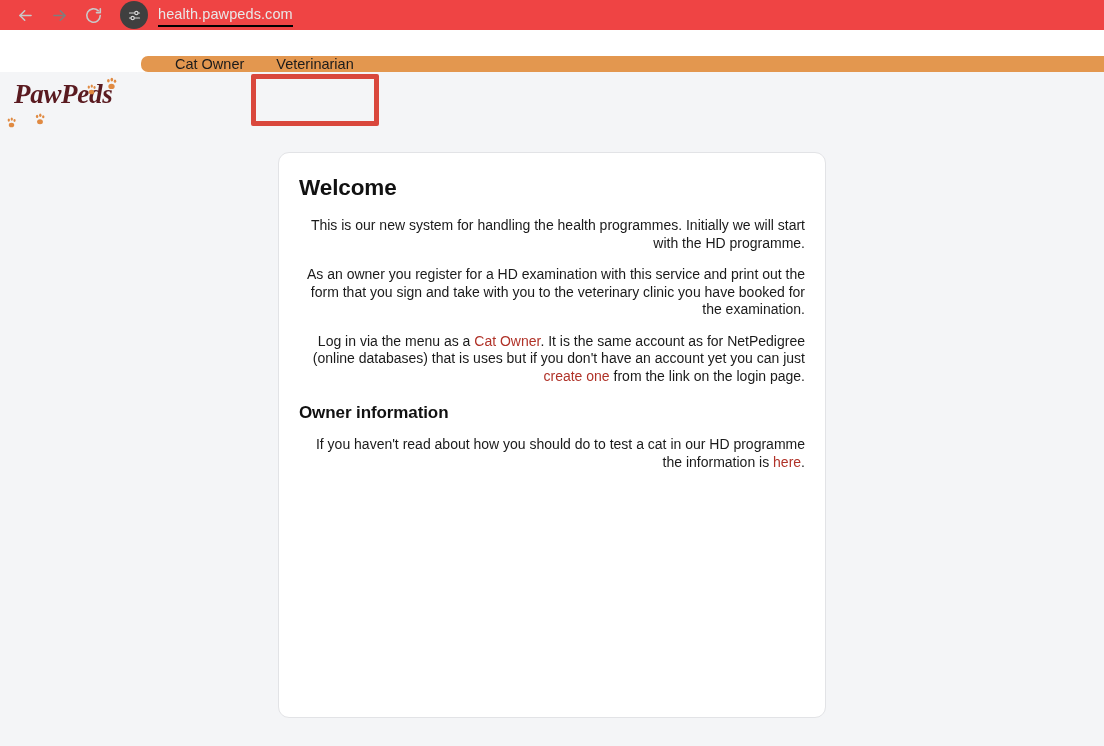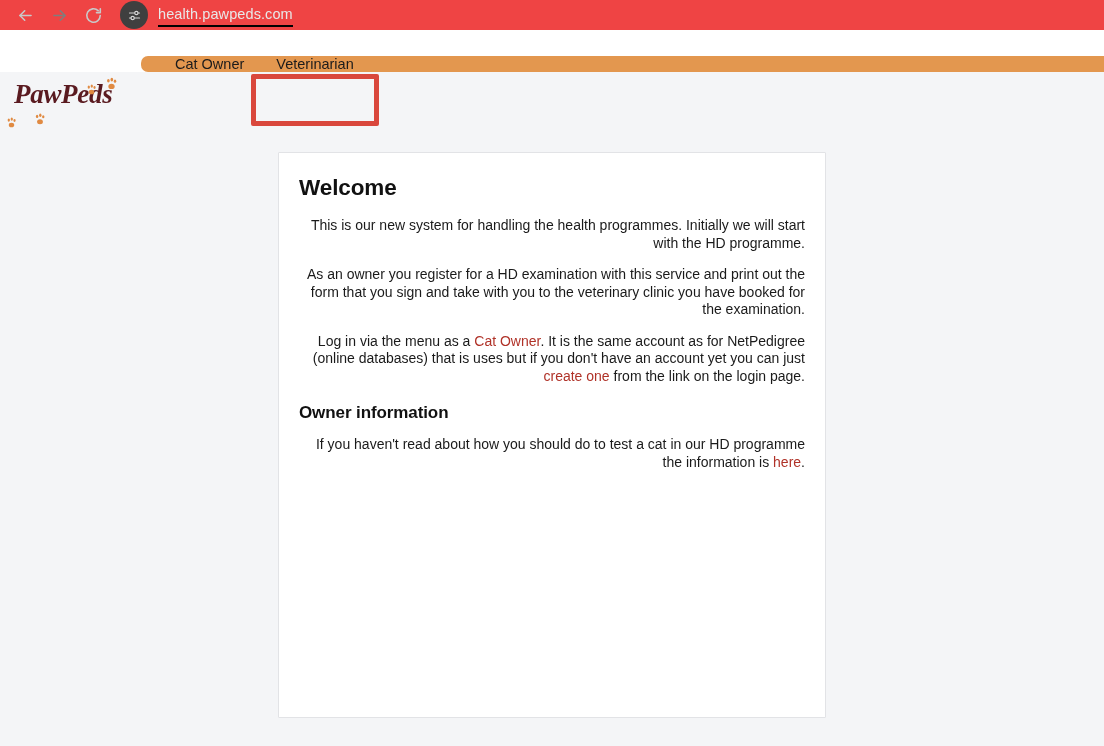--- a/index.html
+++ b/index.html
@@ -160,21 +160,21 @@
     background: #f4f5f7;
     padding-top: 80px;
     display: flex;
     justify-content: center;
   }
 
   .card {
     width: 548px;
     background: #ffffff;
     border: 1px solid #e2e3e6;
-    border-radius: 1px;
+    border-radius: 11px;
     padding: 22px 20px 26px 20px;
     height: 566px;
   }
 
   .card h1 {
     font-size: 22.5px;
     font-weight: bold;
     color: #111111;
     margin-bottom: 16px;
     letter-spacing: -0.1px;

